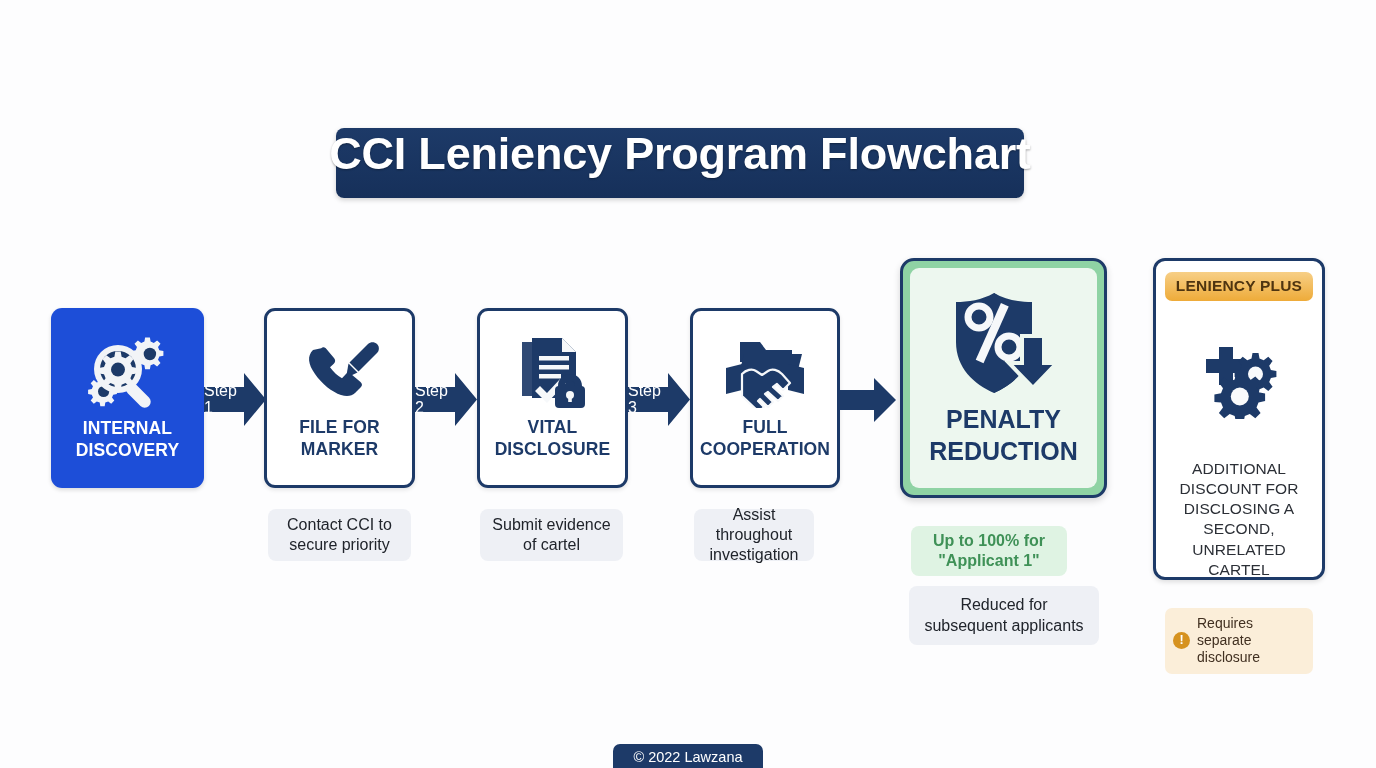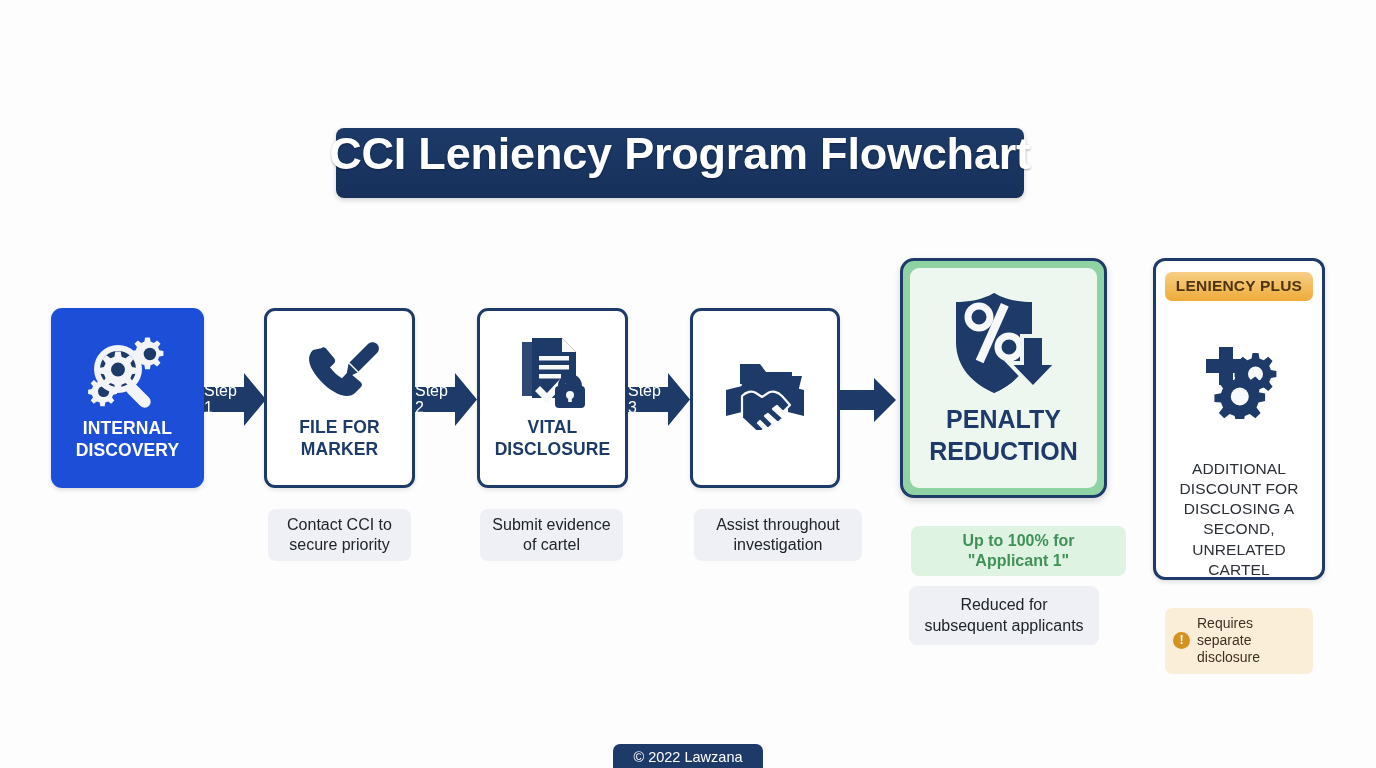--- a/index.html
+++ b/index.html
@@ -339,20 +339,21 @@
         <path d="M22 18h58l-7 28H15z"></path>
 
         <path d="M4 32l16-4v26l-16 4z"></path>
 
         <path d="M82 32l-16-4v26l16 4z"></path>
 
         <path d="M20 38c4-4 10-6 14-3l6 4 6-4c4-3 10-1 14 3l8 9-7 7-6-6-4 3 10 9-5 5-10-9-3 2 8 8-5 5-8-8-2 2 6 6-5 5-17-16z" fill="#1d3a68" stroke="#f6f8fa" stroke-width="2.2" stroke-linejoin="round"></path>
       </g>
     </svg>
   </div>
+  <div class="node-label">FULL<br>COOPERATION</div>
 </div>
 
 <div class="arrow" style="left:840px; top:376px; width:56px; height:48px;">
   <svg width="56" height="48" viewBox="0 0 56 48" aria-hidden="true">
     <path d="M0 14 L34 14 L34 2 L56 24 L34 46 L34 34 L0 34 Z" fill="#1d3a68"></path>
   </svg>
   <span class="step-label"></span>
 </div>
 
 <div id="node-penalty" style="left:900px; top:258px; width:207px; height:240px;">
@@ -373,23 +374,23 @@
           <path d="M74 47h22v27h13L85 99 61 74h13z" fill="#1d3a68" stroke="#edf7ef" stroke-width="4"></path>
         </g>
       </svg>
     </div>
     <div class="node-label">PENALTY<br>REDUCTION</div>
   </div>
 </div>
 
 <div class="caption" style="left:268px; top:509px; width:143px; height:52px;">Contact CCI to<br>secure priority</div>
 <div class="caption" style="left:480px; top:509px; width:143px; height:52px;">Submit evidence<br>of cartel</div>
-<div class="caption" style="left:694px; top:509px; width:168px; height:52px;">Assist throughout<br>investigation</div>
-
-<div class="caption green" style="left:911px; top:526px; width:215px; height:50px;">Up to 100% for<br>"Applicant 1"</div>
+<div class="caption" style="left:694px; top:509px; width:120px; height:52px;">Assist throughout<br>investigation</div>
+
+<div class="caption green" style="left:911px; top:526px; width:156px; height:50px;">Up to 100% for<br>"Applicant 1"</div>
 <div class="caption" style="left:909px; top:586px; width:190px; height:59px;">Reduced for<br>subsequent applicants</div>
 
 <div id="leniency-card" style="left:1153px; top:258px; width:172px; height:322px;">
   <div id="leniency-badge">LENIENCY PLUS</div>
 
   <div id="leniency-icon">
     <svg width="86" height="76" viewBox="0 0 86 76" aria-hidden="true">
       <g fill="#1d3a68">
 
         <path d="M10 12h13V0h14v12h13v14H37v12H23V26H10z" transform="translate(0,4)"></path>

